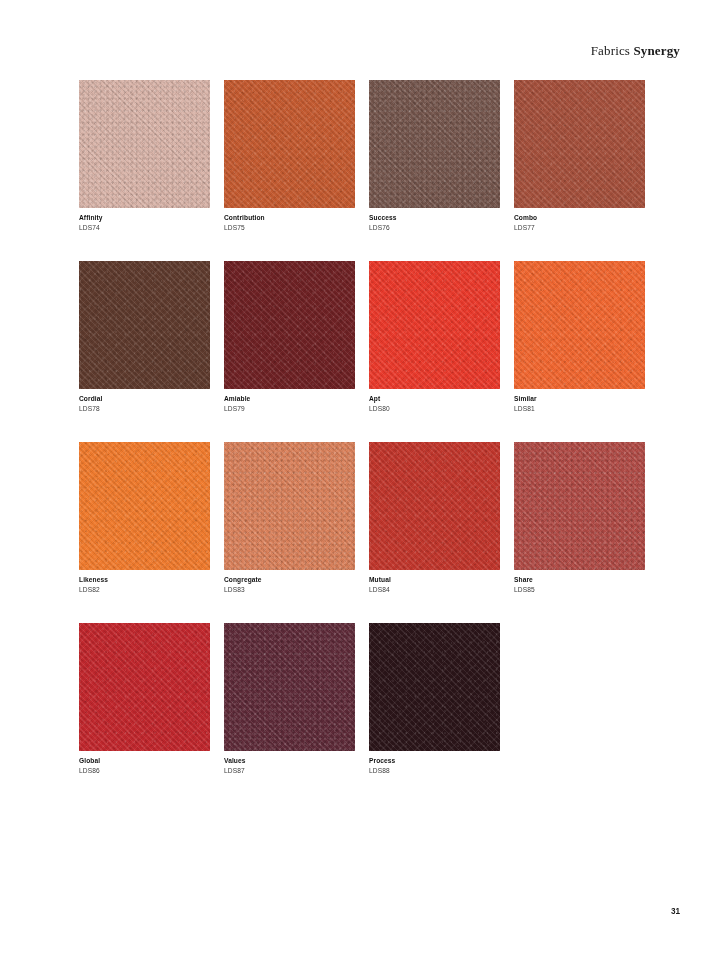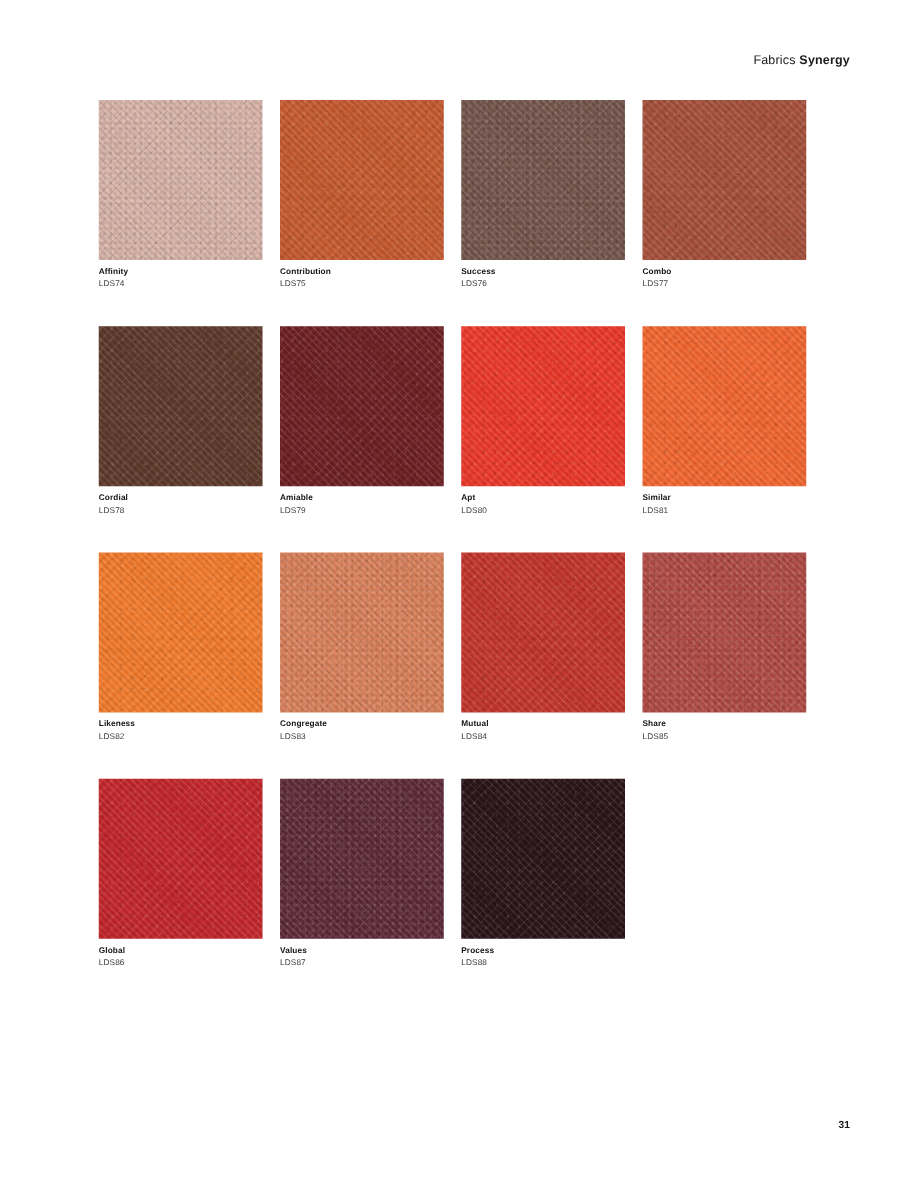--- a/index.html
+++ b/index.html
@@ -14,25 +14,26 @@
     position: relative;
     overflow: hidden;
     -webkit-font-smoothing: antialiased;
   }
 
   
   .page-header {
     position: absolute;
     top: 44px;
     right: 46px;
-    font-size: 10px;
+    font-size: 13px;
     letter-spacing: 0.15px;
     color: #1a1a1a;
     line-height: 1;
     white-space: nowrap;
+    font-family: Liberation Serif, serif;
   }
   .page-header .hdr-category { font-weight: 400; }
   .page-header .hdr-collection { font-weight: 700; }
 
   
   .swatch-grid {
     position: absolute;
     top: 80px;
     left: 79px;
     width: 567px;
@@ -117,21 +118,21 @@
     color: #3a3a3a;
     letter-spacing: 0.1px;
     display: block;
     margin-top: 1.5px;
   }
 
   
   .page-number {
     position: absolute;
     right: 46px;
-    bottom: 55px;
+    bottom: 43px;
     font-size: 8.2px;
     font-weight: 700;
     color: #1a1a1a;
     line-height: 1;
   }
 </style>
 </head>
 <body>
 
 <div class="page-header">

